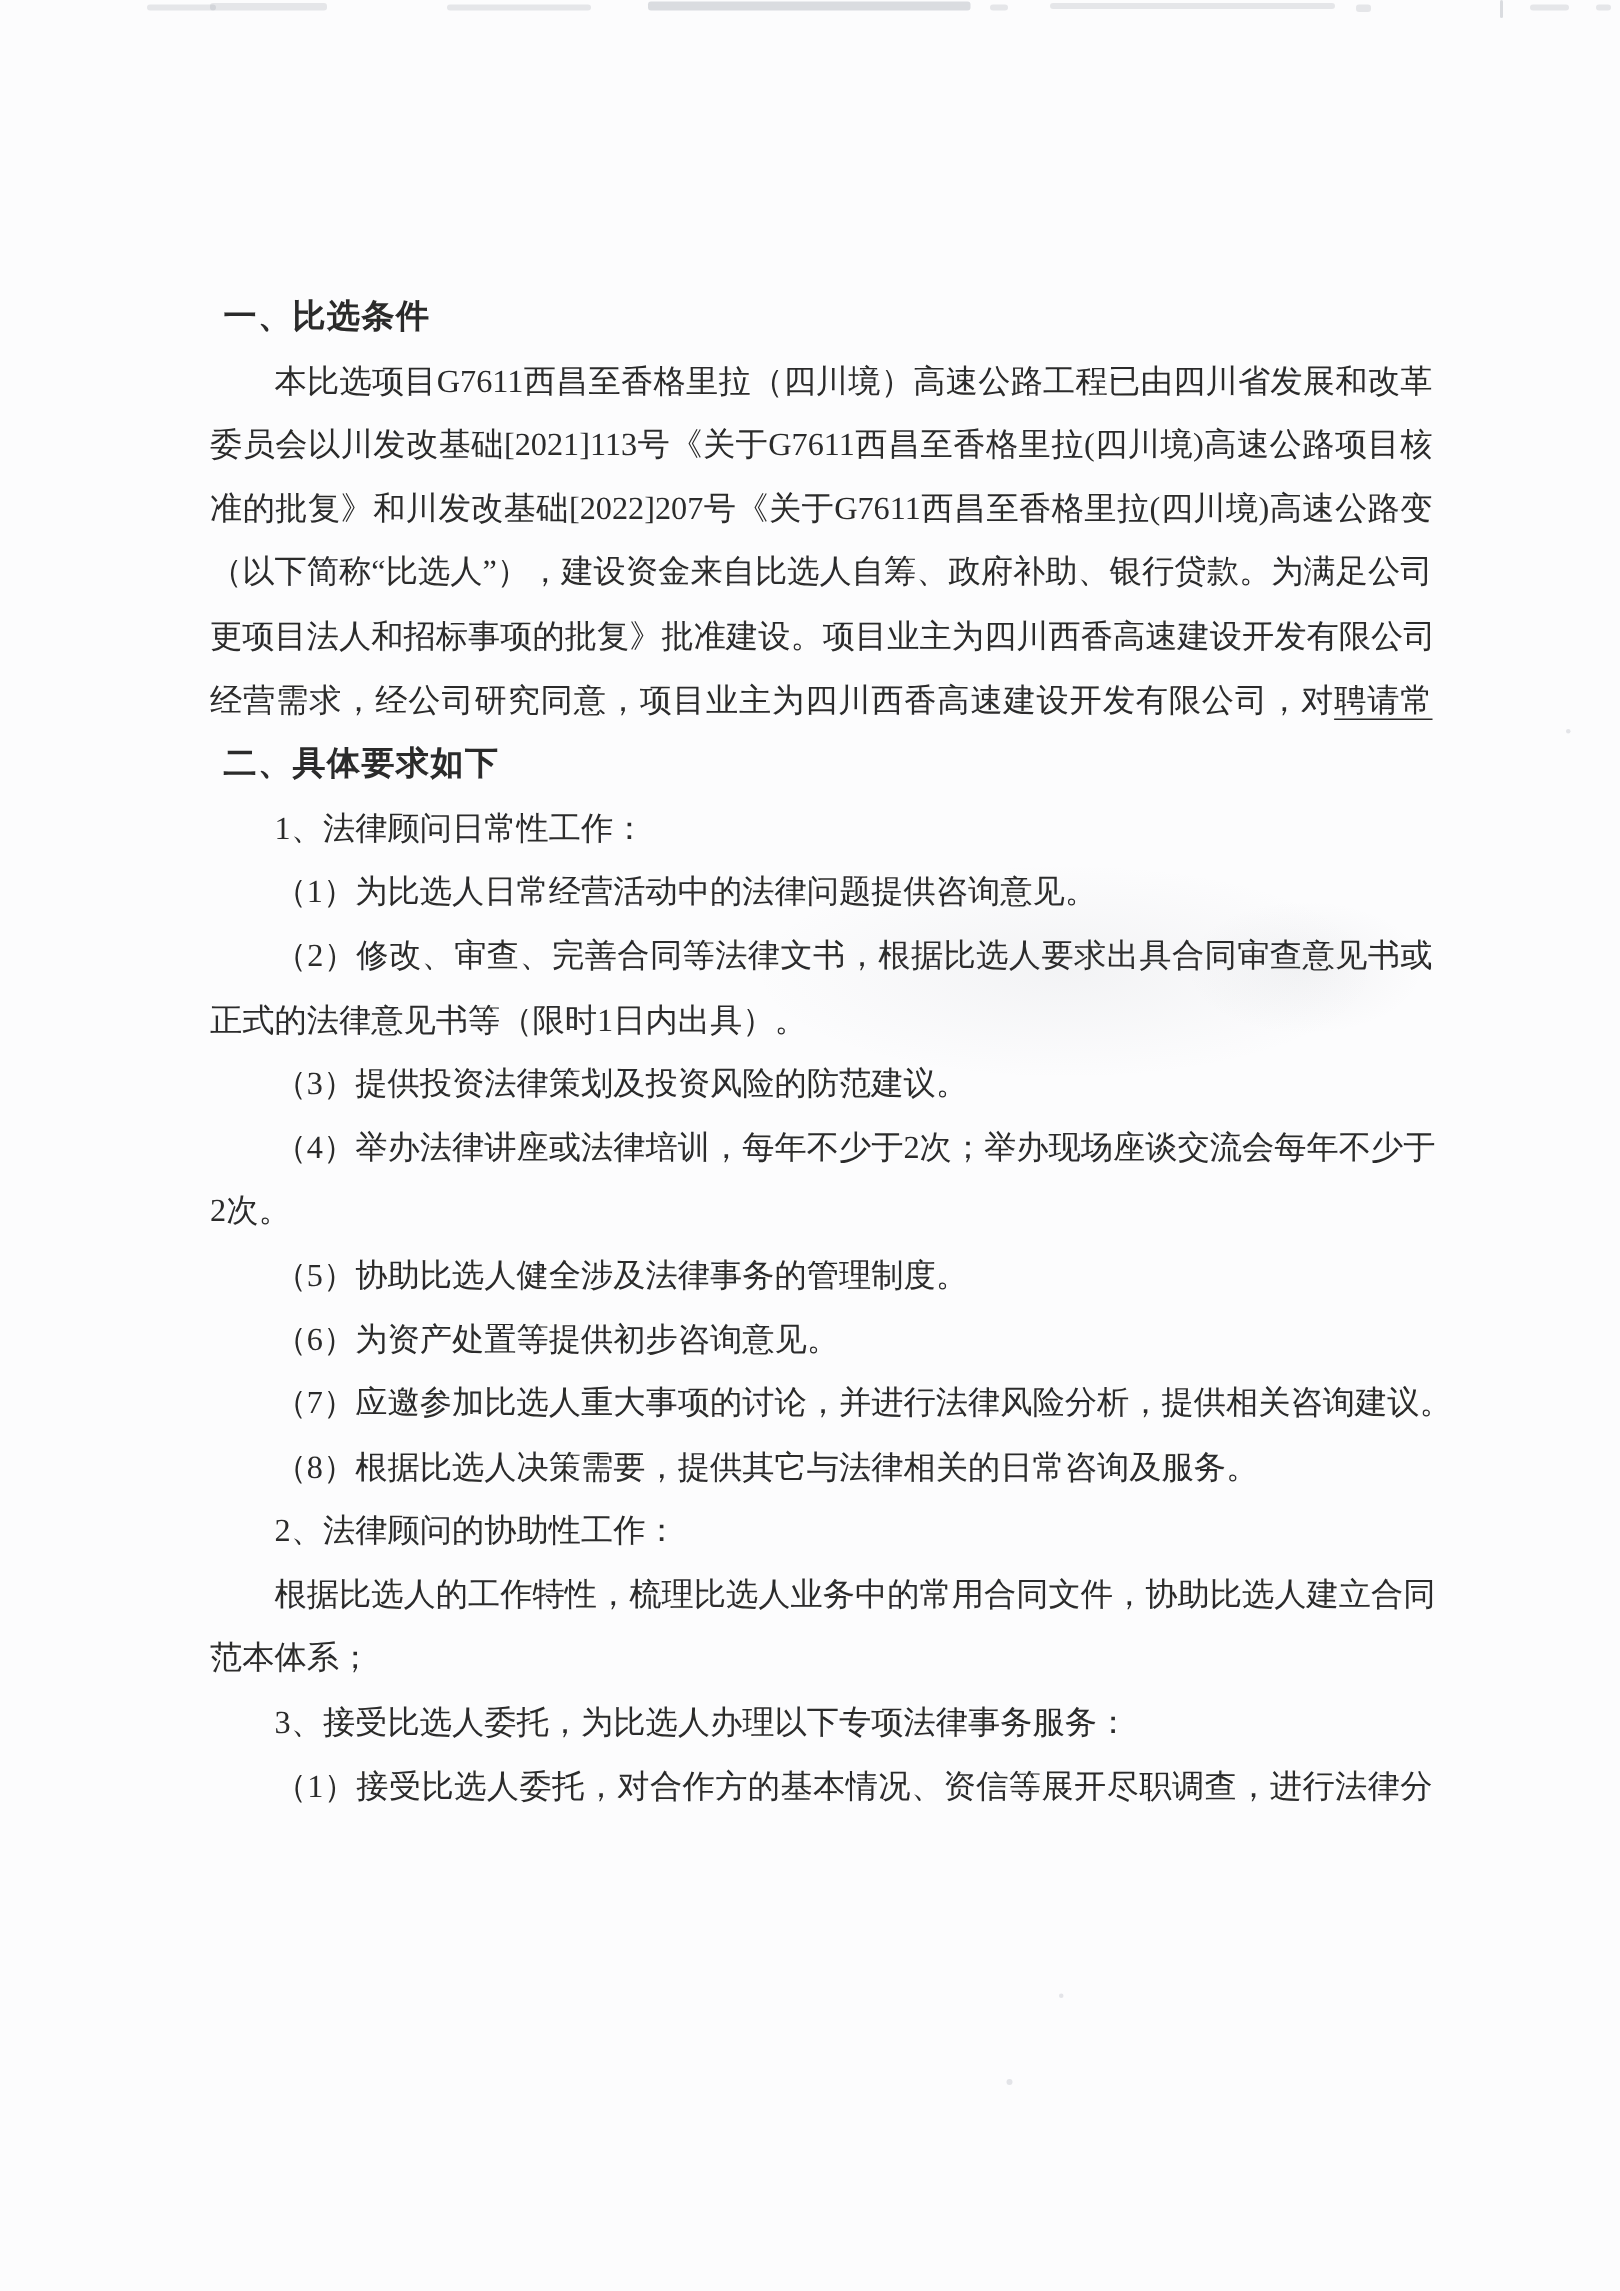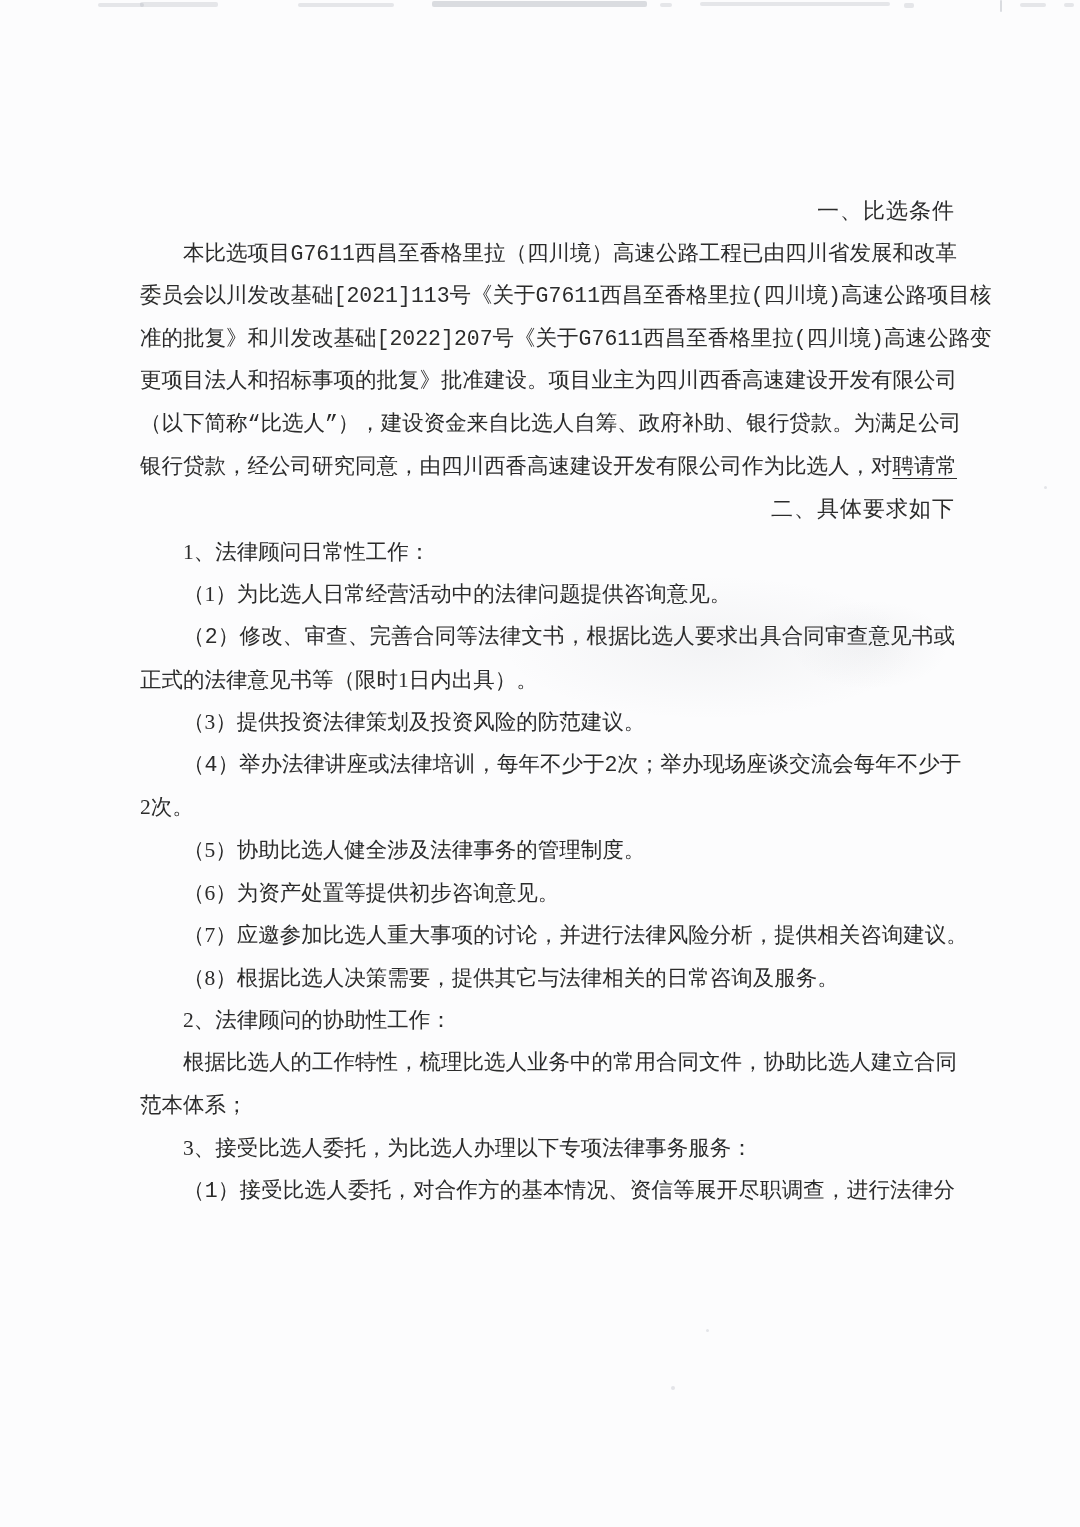--- a/index.html
+++ b/index.html
@@ -23,22 +23,22 @@
   .content {
     position:absolute;
     left:140px; top:190px;
     width:815px;
     font-size:21.5px;
     line-height:42.6px;
     color:#2b2b2b;
   }
   .ln { white-space:nowrap; }
   .ind { text-indent:43px; }
-  .fill { text-align:justify; text-align-last:justify;font-family:Liberation Mono, monospace; }
-  .b { font-weight:400; padding-left:9px; font-size:22px; letter-spacing:1px;text-align:right; }
+  .fill { text-align:justify; text-align-last:justify; }
+  .b { font-weight:700; padding-left:9px; font-size:22px; letter-spacing:1px; }
   .u { text-decoration:underline; text-underline-offset:5px; text-decoration-thickness:1px; }
 </style>
 </head>
 <body>
 
 <div class="page">
 
   <div class="artifacts">
     <span class="mk" style="left:98px;top:3px;width:46px;height:4px;"></span>
     <span class="mk" style="left:140px;top:2px;width:78px;height:5px;"></span>
@@ -56,23 +56,23 @@
   <div class="blob" style="left:790px;top:600px;width:160px;height:90px;"></div>
   <span class="speck" style="left:671px;top:1386px;width:4px;height:4px;"></span>
   <span class="speck" style="left:706px;top:1329px;width:3px;height:3px;"></span>
   <span class="speck" style="left:1044px;top:486px;width:3px;height:3px;"></span>
 
   <div class="content">
     <div class="ln b">一、比选条件</div>
     <div class="ln ind fill">本比选项目G7611西昌至香格里拉（四川境）高速公路工程已由四川省发展和改革</div>
     <div class="ln fill">委员会以川发改基础[2021]113号《关于G7611西昌至香格里拉(四川境)高速公路项目核</div>
     <div class="ln fill">准的批复》和川发改基础[2022]207号《关于G7611西昌至香格里拉(四川境)高速公路变</div>
+    <div class="ln fill">（以下简称“比选人”），建设资金来自比选人自筹、政府补助、银行贷款。为满足公司</div>
     <div class="ln fill">更项目法人和招标事项的批复》批准建设。项目业主为四川西香高速建设开发有限公司</div>
-    <div class="ln fill">（以下简称“比选人”），建设资金来自比选人自筹、政府补助、银行贷款。为满足公司</div>
-    <div class="ln fill"><span>银行贷款，经公司研究同意，由四川西香高速建设开发有限公司作为比选人，对</span><span class="u">聘请常</span></div>
+    <div class="ln fill"><span>经营需求，经公司研究同意，项目业主为四川西香高速建设开发有限公司，对</span><span class="u">聘请常</span></div>
     <div class="ln b">二、具体要求如下</div>
     <div class="ln ind">1、法律顾问日常性工作：</div>
     <div class="ln ind">（1）为比选人日常经营活动中的法律问题提供咨询意见。</div>
     <div class="ln ind fill">（2）修改、审查、完善合同等法律文书，根据比选人要求出具合同审查意见书或</div>
     <div class="ln">正式的法律意见书等（限时1日内出具）。</div>
     <div class="ln ind">（3）提供投资法律策划及投资风险的防范建议。</div>
     <div class="ln ind fill">（4）举办法律讲座或法律培训，每年不少于2次；举办现场座谈交流会每年不少于</div>
     <div class="ln">2次。</div>
     <div class="ln ind">（5）协助比选人健全涉及法律事务的管理制度。</div>
     <div class="ln ind">（6）为资产处置等提供初步咨询意见。</div>

